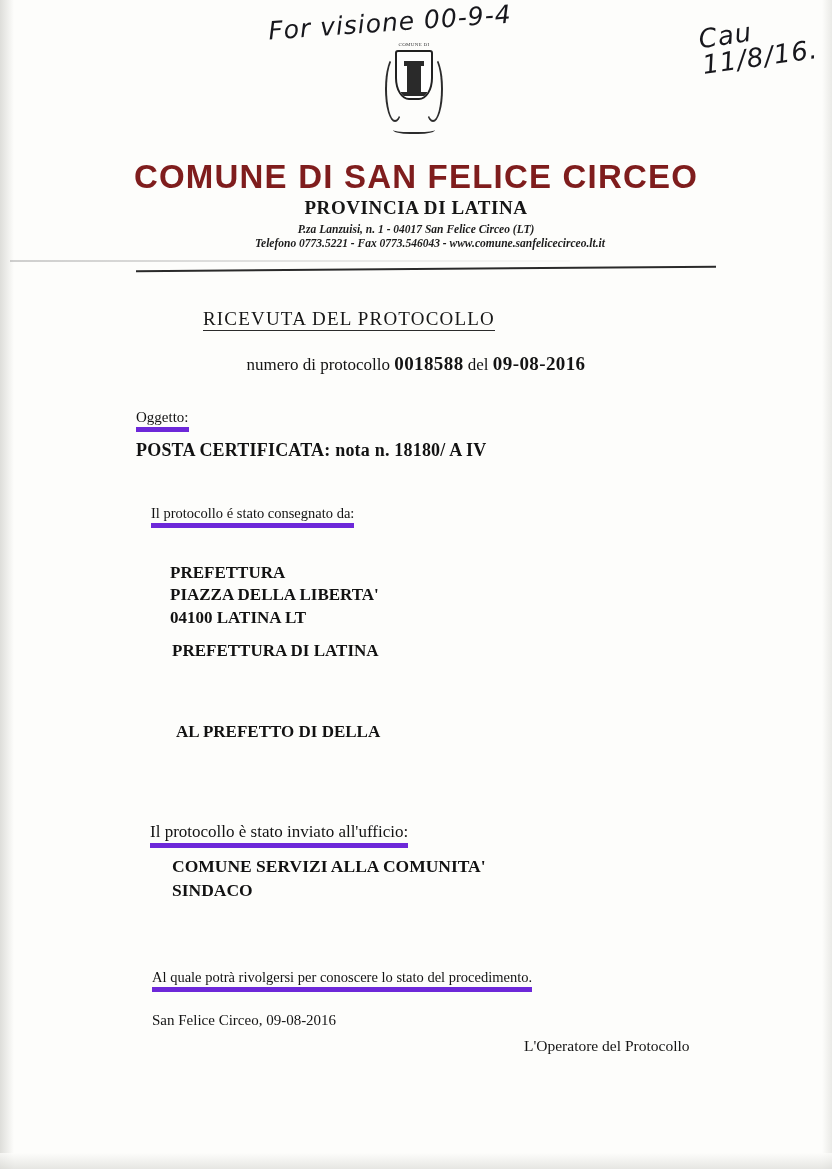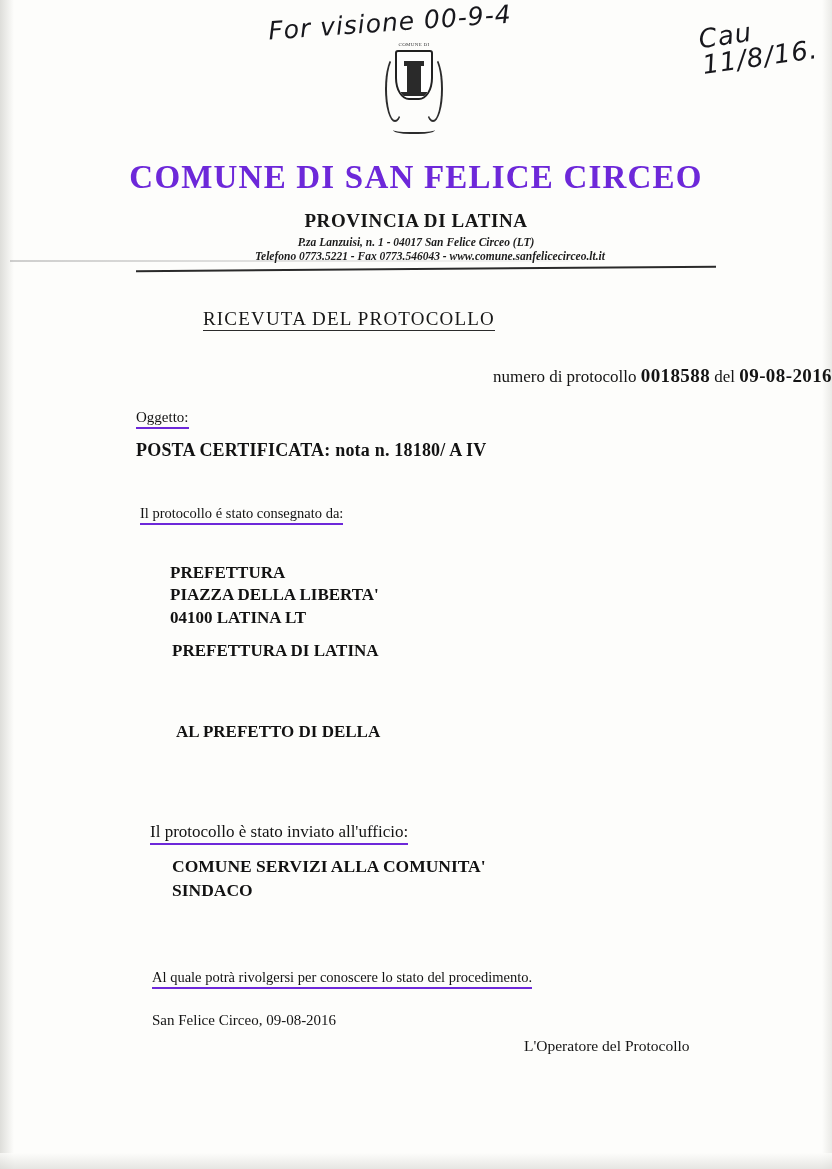--- a/index.html
+++ b/index.html
@@ -137,33 +137,33 @@
   }
 
   
   .head-block {
     position: absolute;
     left: 0; top: 160px;
     width: 832px;
     text-align: center;
   }
   #comune-title {
-    font-family: Liberation Serif, serif;
+    font-family: Liberation Sans, sans-serif;
     font-weight: bold;
     font-size: 33px;
     letter-spacing: 1.2px;
-    color: #6d28d9;
+    color: #7f1d1d;
     line-height: 1.05;
   }
   #provincia {
     font-family: "Liberation Serif", serif;
     font-weight: bold;
     font-size: 19px;
     letter-spacing: .6px;
-    margin-top: 15px;
+    margin-top: 2px;
     color: #161616;
   }
   #address-line {
     font-family: "Liberation Serif", serif;
     font-weight: bold;
     font-style: italic;
     font-size: 11.5px;
     margin-top: 4px;
     color: #1c1c1c;
   }
@@ -196,41 +196,41 @@
     letter-spacing: 1.2px;
     color: #171717;
   }
   #receipt-title span {
     border-bottom: 1.5px solid #2b2b2b;
     padding-bottom: 1px;
   }
 
   #protocol-line {
     position: absolute;
-    left: 0; top: 365px;
+    left: 0; top: 353px;
     width: 832px;
-    text-align: right;
+    text-align: center;
     font-size: 17px;
     color: #141414;
   }
   #protocol-line .strong {
     font-weight: bold;
     font-size: 19px;
     letter-spacing: .4px;
   }
 
   .label-underlined {
     position: absolute;
     font-size: 15px;
     color: #131313;
-    border-bottom: 2px solid #6d28d9;
+    border-bottom: 5px solid #6d28d9;
     padding-bottom: 1px;
   }
   #oggetto-label { left: 136px; top: 409px; }
-  #consegnato-label { left: 140px; top: 505px; font-size: 14.5px; }
+  #consegnato-label { left: 151px; top: 505px; font-size: 14.5px; }
   #inviato-label { left: 150px; top: 822px; font-size: 17px; }
   #rivolgersi-label { left: 152px; top: 969px; font-size: 14.5px; }
 
   .bold-body {
     position: absolute;
     font-weight: bold;
     color: #121212;
   }
   #oggetto-value {
     left: 136px; top: 440px;

